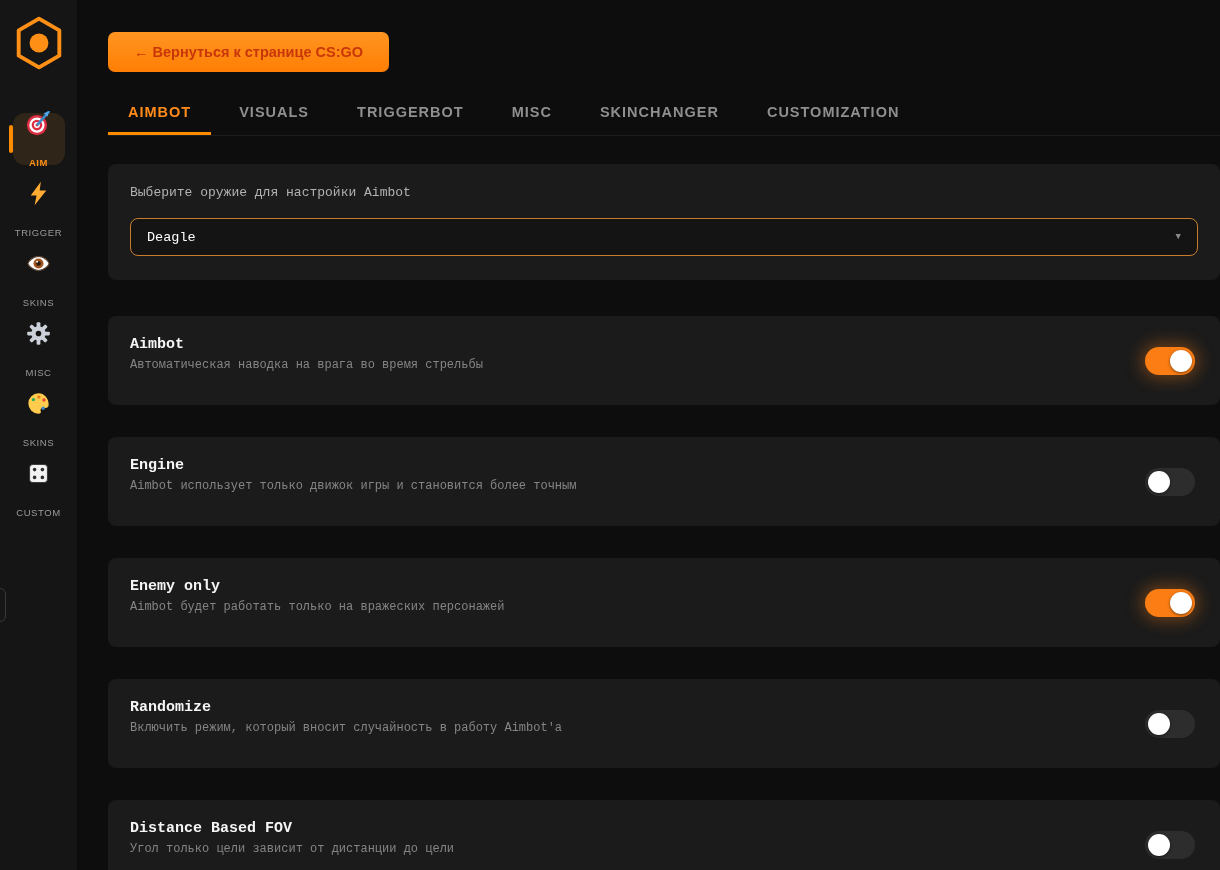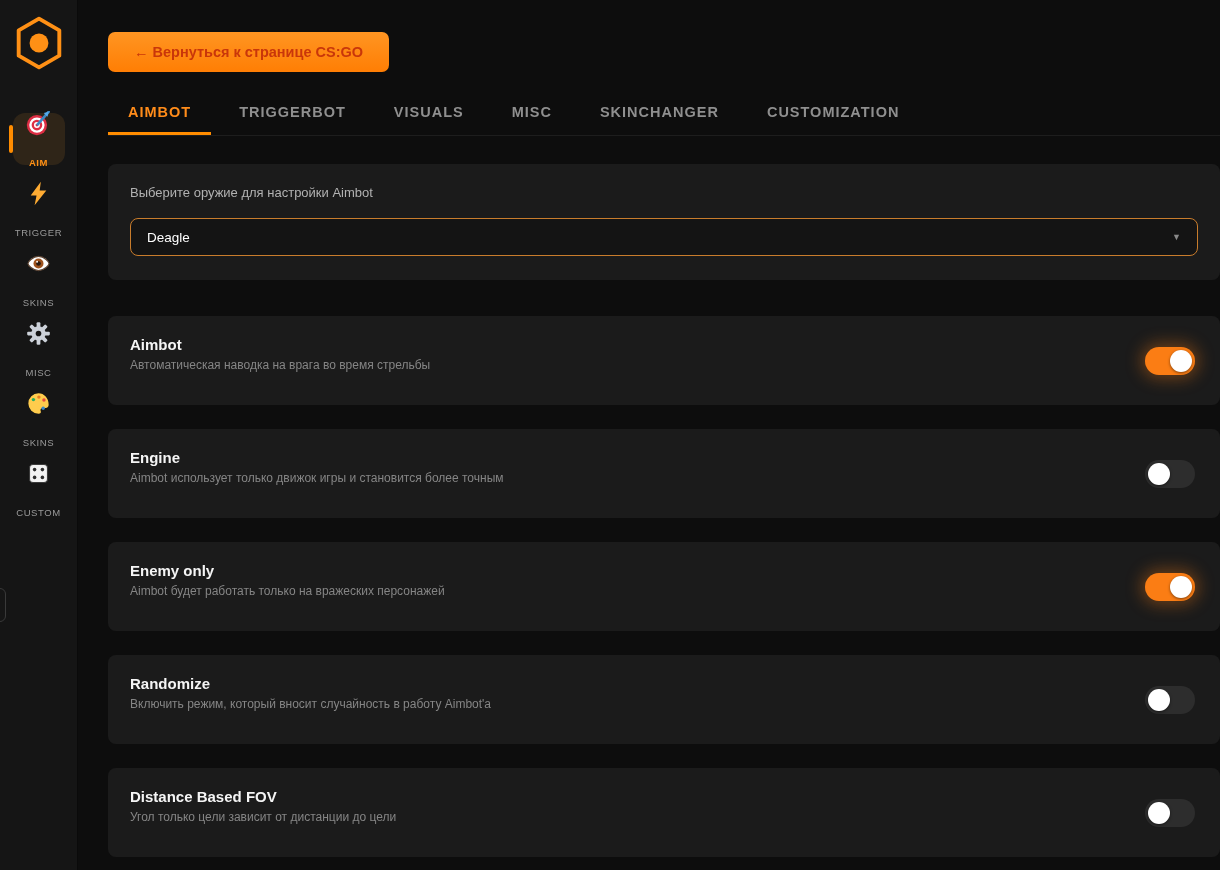--- a/index.html
+++ b/index.html
@@ -50,35 +50,35 @@
   }
 
   .tabs { margin-top:22px; display:flex; border-bottom:1px solid #1d1d1d; }
   .tab {
     padding:10px 20px 12px; margin-right:8px; cursor:pointer;
     font-size:14.5px; font-weight:bold; letter-spacing:1px; color:#8f8f8f;
     border-bottom:3px solid transparent;
   }
   .tab.active { color:#ff8c1a; border-bottom-color:#ff8c00; }
 
-  .card { background:#1b1b1b; border-radius:8px; }
+  .card { background:#1b1b1b; border-radius:8px;font-family:Liberation Mono, monospace; }
 
   .weapon-card { margin-top:28px; padding:21px 22px 24px; }
   .weapon-label { font-size:13px; color:#b2b2b2; }
   .weapon-select {
     margin-top:18px; height:38px; background:#141414;
     border:1.6px solid #c87c2c; border-radius:8px;
     display:flex; align-items:center; justify-content:space-between;
     padding:0 16px; cursor:pointer;
   }
   .weapon-value { font-size:13.5px; color:#ffffff; }
   .select-arrow { font-size:9px; color:#8a8a8a; }
 
   .setting-card {
-    margin-top:24px; height:89px;
+    margin-top:32px; height:89px;
     display:flex; align-items:center; justify-content:space-between;
     padding:0 25px 0 22px;
   }
   .setting-card.first { margin-top:36px; }
   .setting-text { margin-top:-14px; }
   .setting-title { font-size:15px; font-weight:bold; color:#f5f5f5; }
   .setting-desc { font-size:12px; color:#858585; margin-top:5px; }
 
   .toggle {
     width:50px; height:28px; border-radius:14px; background:#2d2d2d;
@@ -194,22 +194,22 @@
 
     <div class="drawer-handle"></div>
   </aside>
 
   <main class="main">
 
     <button class="back-btn">← Вернуться к странице CS:GO</button>
 
     <div class="tabs">
       <div class="tab active">AIMBOT</div>
+      <div class="tab">VISUALS</div>
       <div class="tab">TRIGGERBOT</div>
-      <div class="tab">VISUALS</div>
       <div class="tab">MISC</div>
       <div class="tab">SKINCHANGER</div>
       <div class="tab">CUSTOMIZATION</div>
     </div>
 
     <section class="card weapon-card">
       <div class="weapon-label">Выберите оружие для настройки Aimbot</div>
       <div class="weapon-select">
         <span class="weapon-value">Deagle</span>
         <span class="select-arrow">▼</span>

